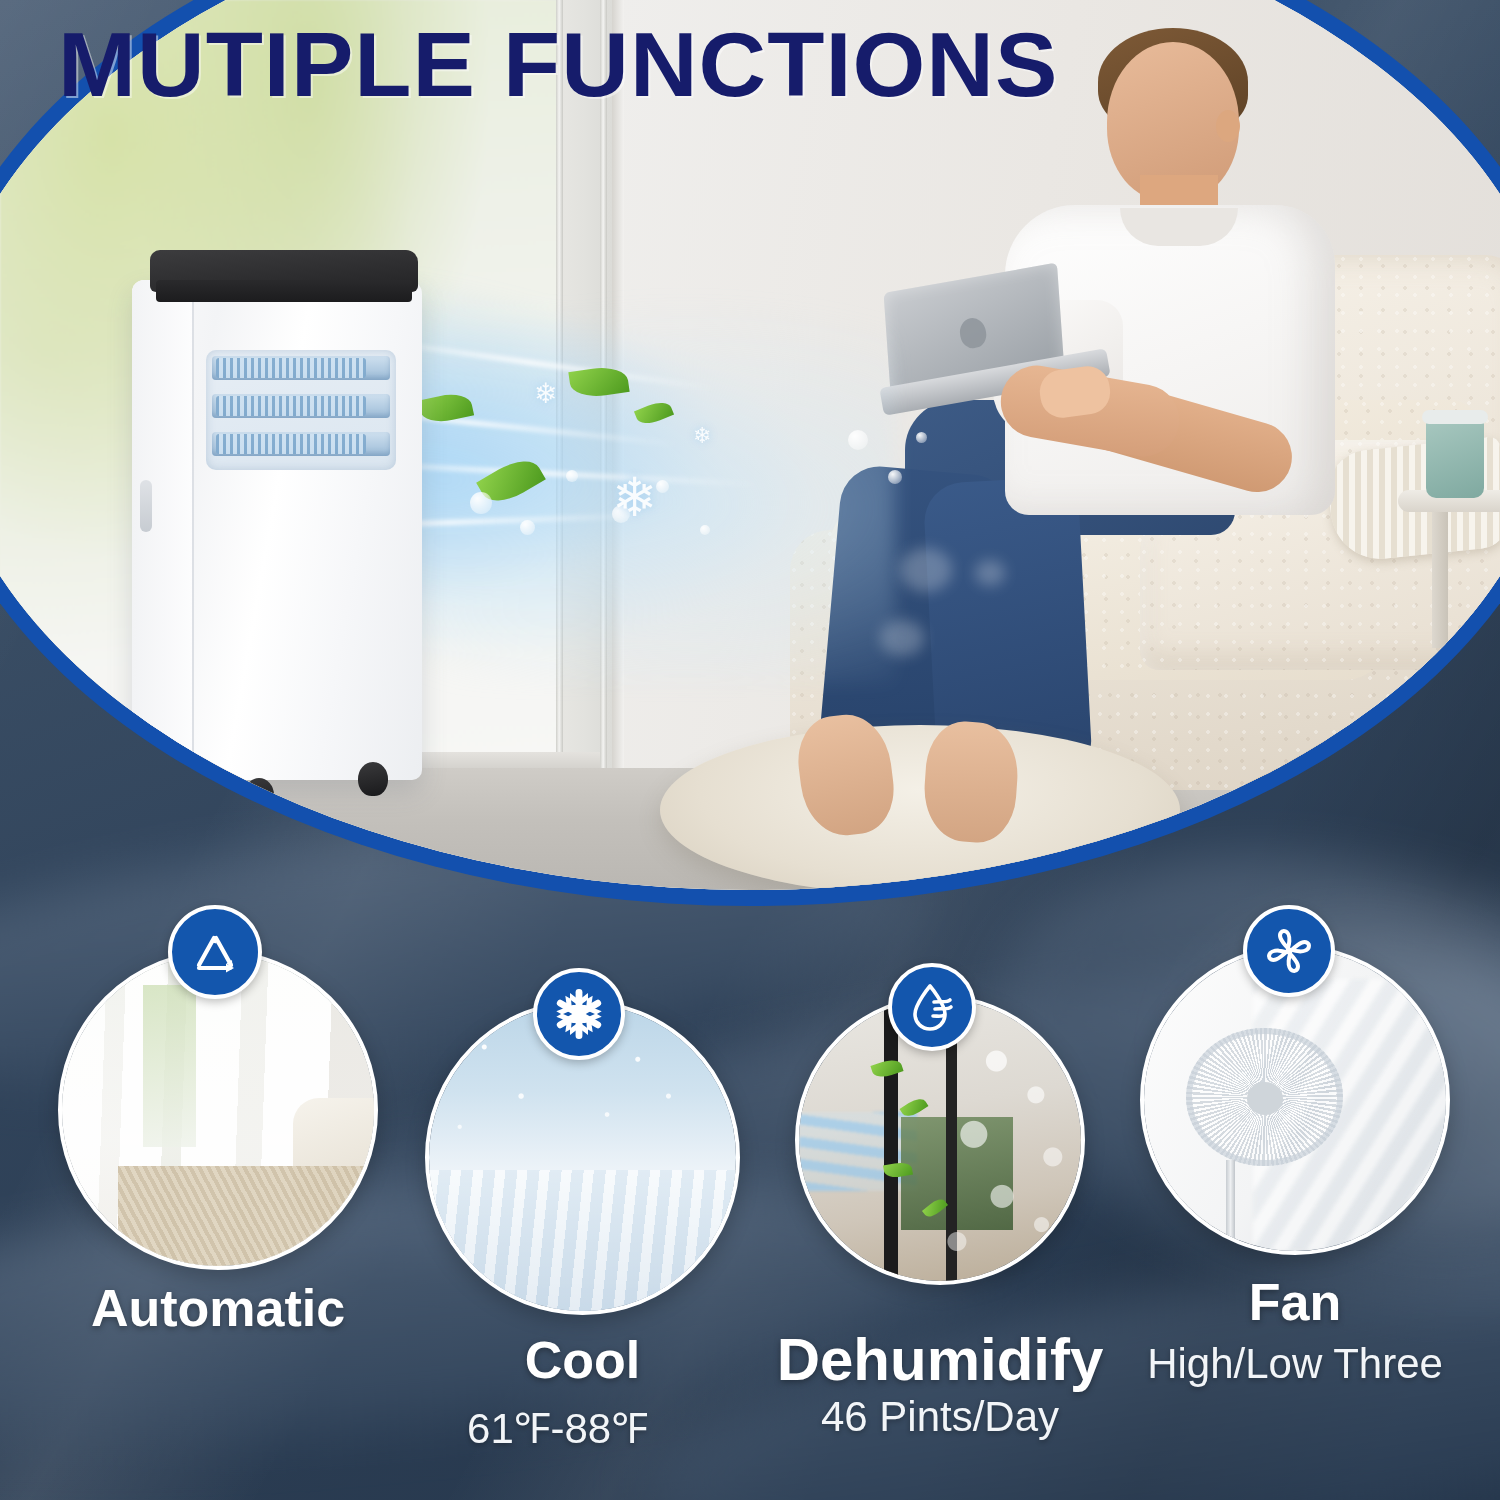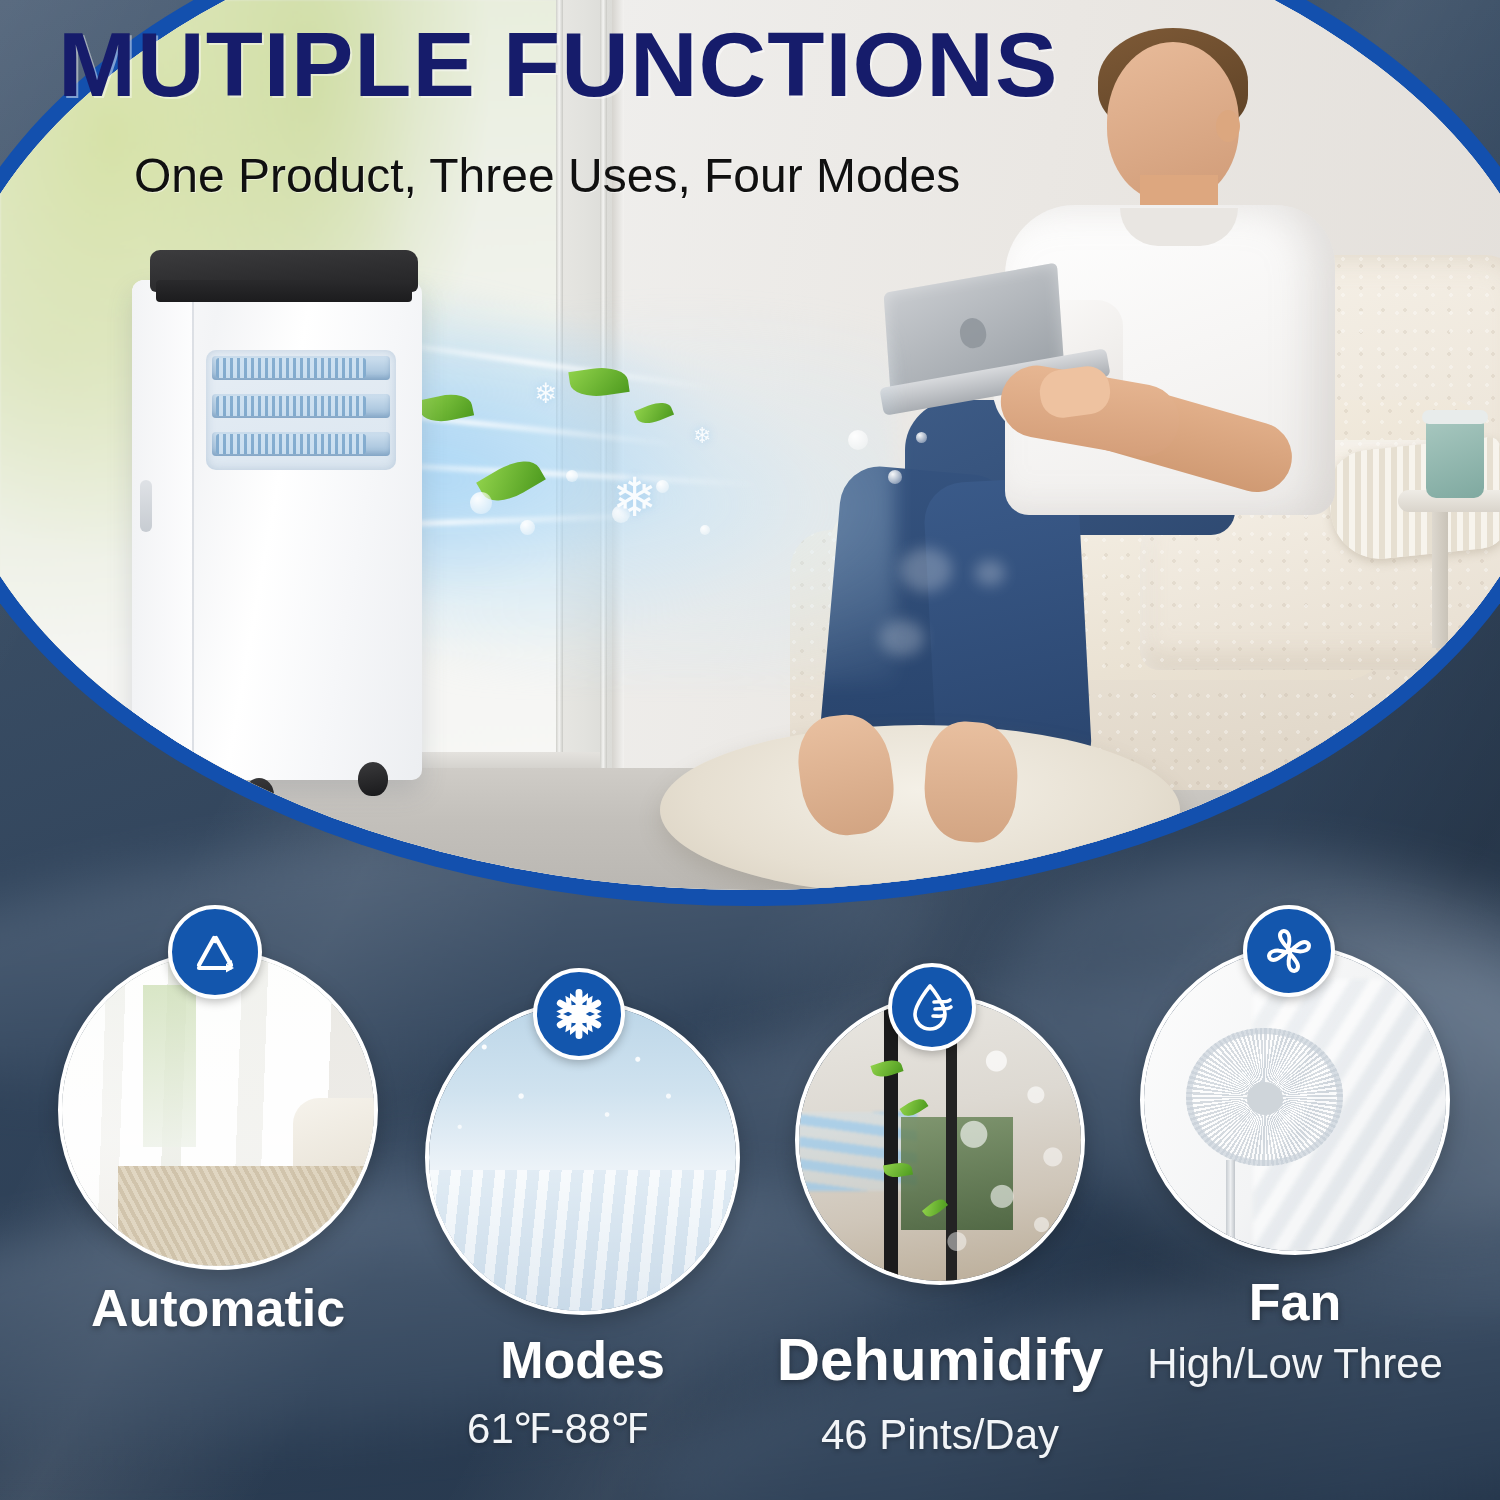--- a/index.html
+++ b/index.html
@@ -610,21 +610,20 @@
         </div>
         <div class="ac-caster c1"></div>
         <div class="ac-caster c2"></div>
         <div class="ac-caster c3"></div>
       </div>
 
     </div>
   </div>
 
   <div class="headline">MUTIPLE FUNCTIONS</div>
-  <div class="subhead">One Product, Three Uses, Four Modes</div>
 
   <div class="mode">
     <div class="mode-photo" style="left:58px; top:950px; width:320px; height:320px;">
       <div class="ph-curtain">
         <div class="win"></div>
           <div class="sofa"></div>
           <div class="rug2"></div>
       </div>
     </div>
     <div class="mode-badge" style="left:168px; top:905px; width:94px; height:94px;">
@@ -663,21 +662,21 @@
             <path d="M-9 21 L0 14 L9 21 L9 14.5 L0 8 L-9 14.5 Z"></path>
           </g>
           <g transform="rotate(120)">
             <rect x="-3.4" y="-25" width="6.8" height="50" rx="3.2"></rect>
             <path d="M-9 -21 L0 -14 L9 -21 L9 -14.5 L0 -8 L-9 -14.5 Z"></path>
             <path d="M-9 21 L0 14 L9 21 L9 14.5 L0 8 L-9 14.5 Z"></path>
           </g>
         </g>
       </svg>
     </div>
-    <div class="mode-title" style="left:425px; top:1330px; width:315px; font-size:52px;">Modes</div>
+    <div class="mode-title" style="left:425px; top:1330px; width:315px; font-size:52px;">Cool</div>
     <div class="mode-sub" style="left:400px; top:1398px; width:315px; font-size:42px;">61℉-88℉</div>
   </div>
 
   <div class="mode">
     <div class="mode-photo" style="left:795px; top:995px; width:290px; height:290px;">
       <div class="ph-dehum">
         <div class="airband"></div>
         <div class="room2"></div>
         <div class="glassdoor"></div>
         <div class="glassdoor2"></div>
@@ -690,21 +689,21 @@
     </div>
     <div class="mode-badge" style="left:888px; top:963px; width:88px; height:88px;">
       <svg width="48" height="54" viewBox="0 0 48 54" fill="none" stroke="#ffffff" stroke-width="3.6" stroke-linecap="round" stroke-linejoin="round">
         <path d="M22 6 C22 6 7 24 7 34 C7 43 14 49 22 49 C30 49 37 43 37 34 C37 24 22 6 22 6 Z"></path>
         <path d="M26 22 C33 21 39 23 42 20"></path>
         <path d="M27 29 C34 28 40 30 43 27"></path>
         <path d="M25 36 C30 36 34 37 36 35"></path>
       </svg>
     </div>
     <div class="mode-title" style="left:760px; top:1325px; width:360px; font-size:60px;">Dehumidify</div>
-    <div class="mode-sub" style="left:760px; top:1393px; width:360px; font-size:42px;margin-top:18px;">46 Pints/Day</div>
+    <div class="mode-sub" style="left:760px; top:1393px; width:360px; font-size:42px;">46 Pints/Day</div>
   </div>
 
   <div class="mode">
     <div class="mode-photo" style="left:1140px; top:945px; width:310px; height:310px;">
       <div class="ph-fan">
         <div class="breeze"></div>
         <div class="fancircle"></div>
         <div class="fanhub"></div>
         <div class="fanpole"></div>
       </div>

